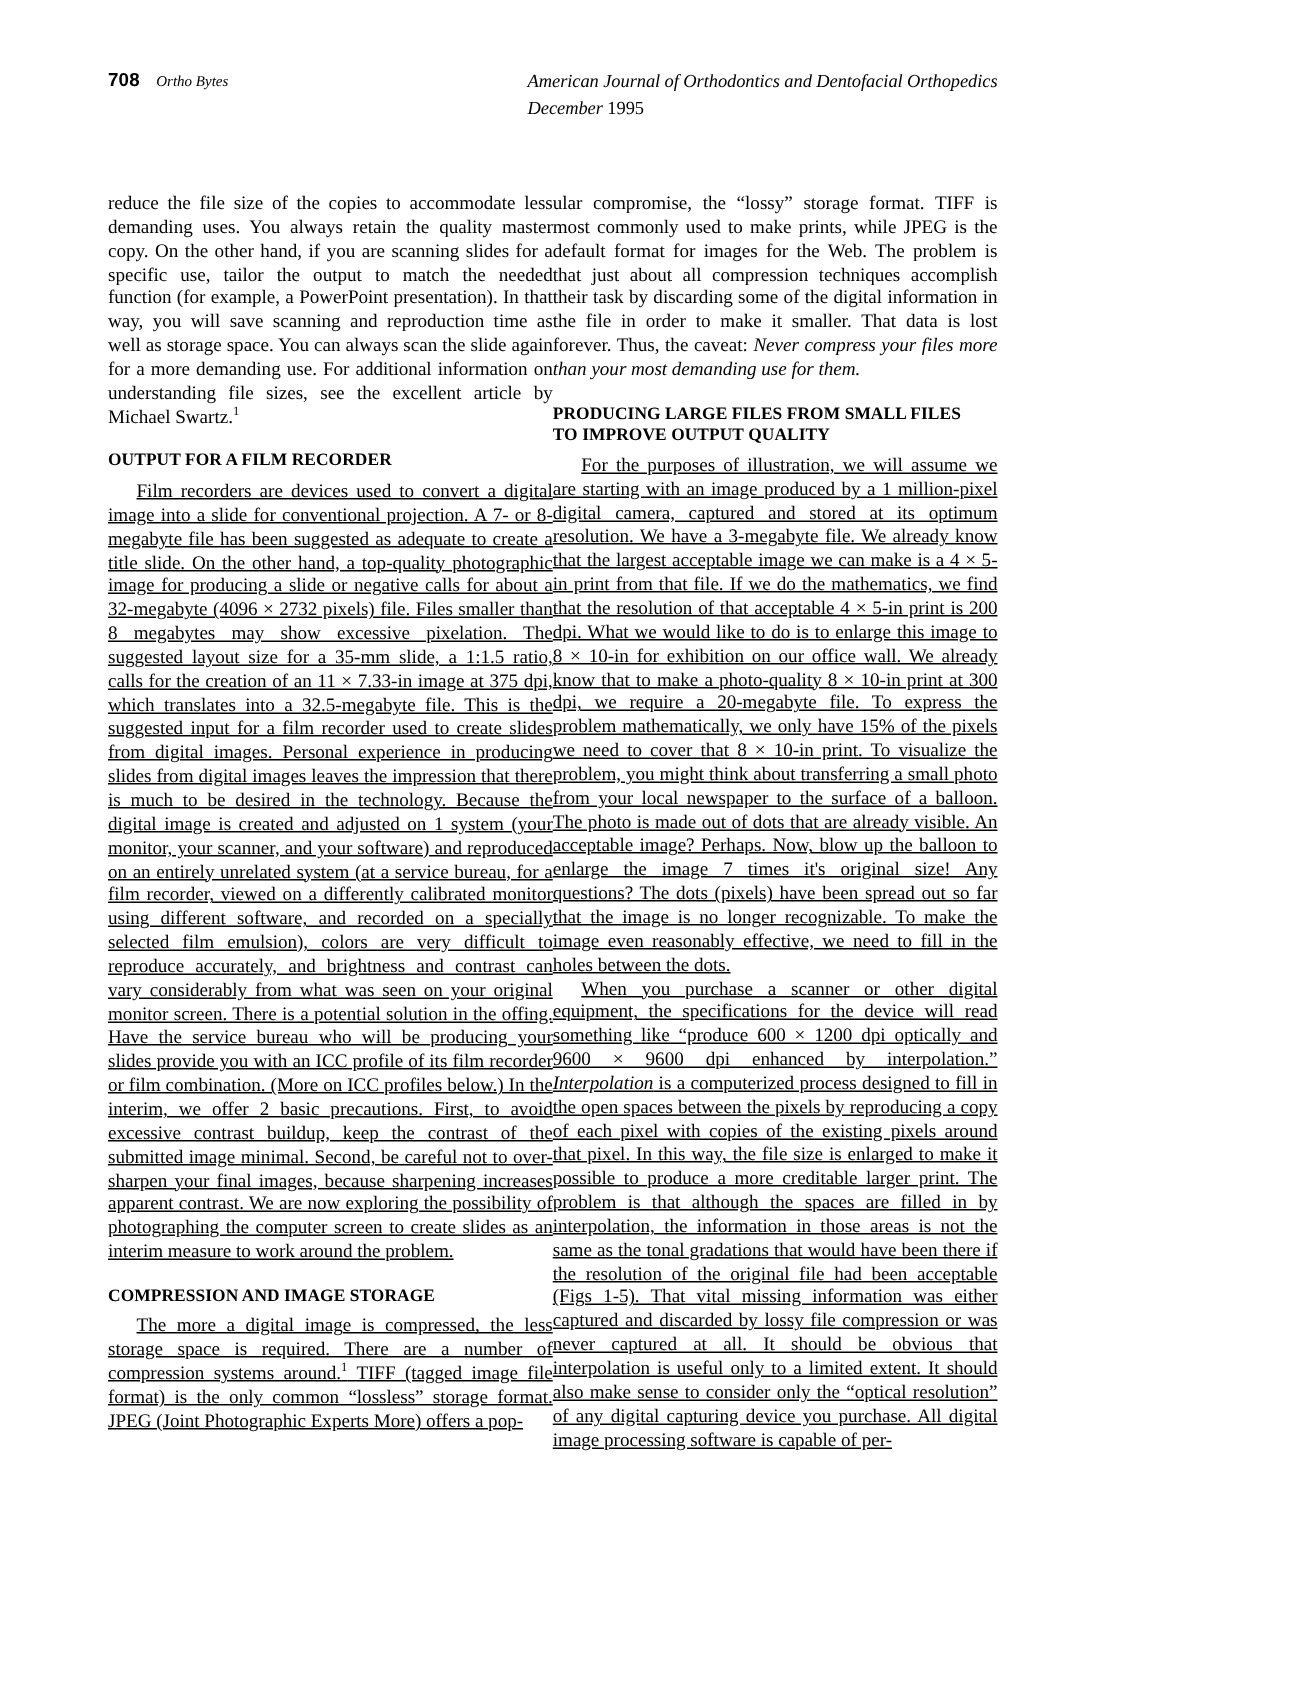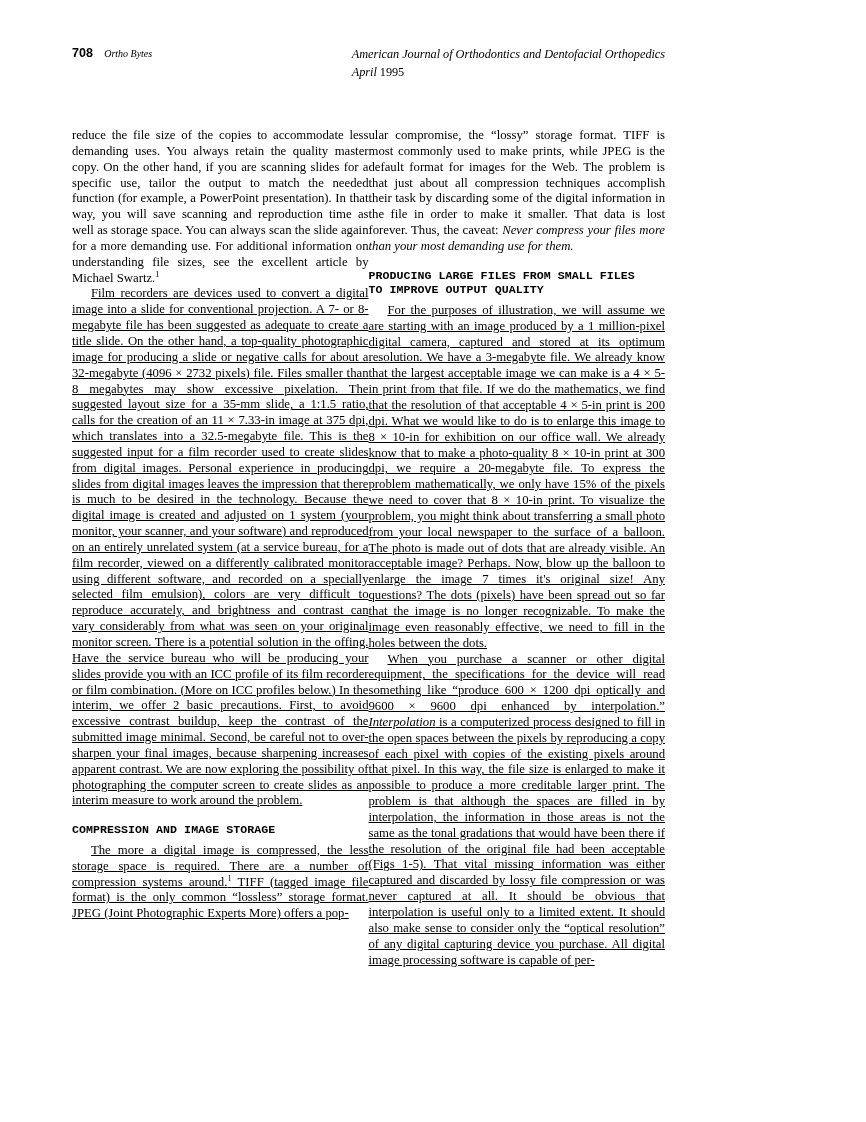--- a/index.html
+++ b/index.html
@@ -73,21 +73,21 @@
     text-align: justify;
     text-justify: inter-word;
     hyphens: none;
     letter-spacing: -0.02px;
   }
   p.body.indent {
     text-indent: 19px;
     text-decoration: underline;
   }
   h2.section-heading {
-    font-family: Liberation Mono, monospace;
+    font-family: Liberation Serif, serif;
     font-weight: bold;
     font-size: 11.6px;
     line-height: 14.6px;
     margin: 14px 0 5px 0;
     letter-spacing: 0.05px;
     text-transform: uppercase;
   }
   h2.section-heading.tight-top {
   }
   .ital {
@@ -104,29 +104,30 @@
 
 <div class="page">
 
   <div class="running-head">
     <div class="folio-group">
       <span class="folio">708</span>
       <span class="section-name">Ortho Bytes</span>
     </div>
     <div class="journal-block">
       <div>American Journal of Orthodontics and Dentofacial Orthopedics</div>
-      <div class="issue-date"><span>April</span> <span class="year">1995</span></div>
+      <div class="issue-date"><span>December</span> <span class="year">1995</span></div>
     </div>
   </div>
 
   <div class="columns">
 
     <div class="col">
       <p class="body"><span>reduce the file size of the copies to accommodate less demanding uses. You always retain the quality master copy. On the other hand, if you are scanning slides for a specific use, tailor the output to match the needed function (for example, a PowerPoint presentation). In that way, you will save scanning and reproduction time as well as storage space. You can always scan the slide again for a more demanding use. For additional information on understanding file sizes, see the excellent article by Michael Swartz.</span><sup>1</sup></p>
 
+      <h2 class="section-heading">OUTPUT FOR A FILM RECORDER</h2>
 
       <p class="body indent">Film recorders are devices used to convert a digital image into a slide for conventional projection. A 7- or 8-megabyte file has been suggested as adequate to create a title slide. On the other hand, a top-quality photographic image for producing a slide or negative calls for about a 32-megabyte (4096 × 2732 pixels) file. Files smaller than 8 megabytes may show excessive pixelation. The suggested layout size for a 35-mm slide, a 1:1.5 ratio, calls for the creation of an 11 × 7.33-in image at 375 dpi, which translates into a 32.5-megabyte file. This is the suggested input for a film recorder used to create slides from digital images. Personal experience in producing slides from digital images leaves the impression that there is much to be desired in the technology. Because the digital image is created and adjusted on 1 system (your monitor, your scanner, and your software) and reproduced on an entirely unrelated system (at a service bureau, for a film recorder, viewed on a differently calibrated monitor using different software, and recorded on a specially selected film emulsion), colors are very difficult to reproduce accurately, and brightness and contrast can vary considerably from what was seen on your original monitor screen. There is a potential solution in the offing. Have the service bureau who will be producing your slides provide you with an ICC profile of its film recorder or film combination. (More on ICC profiles below.) In the interim, we offer 2 basic precautions. First, to avoid excessive contrast buildup, keep the contrast of the submitted image minimal. Second, be careful not to over-sharpen your final images, because sharpening increases apparent contrast. We are now exploring the possibility of photographing the computer screen to create slides as an interim measure to work around the problem.</p>
 
       <h2 class="section-heading tight-top">COMPRESSION AND IMAGE STORAGE</h2>
 
       <p class="body indent"><span>The more a digital image is compressed, the less storage space is required. There are a number of compression systems around.</span><sup>1</sup><span> TIFF (tagged image file format) is the only common “lossless” storage format. JPEG (Joint Photographic Experts More) offers a pop-</span></p>
     </div>
 
     <div class="col">
       <p class="body"><span>ular compromise, the “lossy” storage format. TIFF is most commonly used to make prints, while JPEG is the default format for images for the Web. The problem is that just about all compression techniques accomplish their task by discarding some of the digital information in the file in order to make it smaller. That data is lost forever. Thus, the caveat: </span><span class="ital">Never compress your files more than your most demanding use for them.</span></p>

